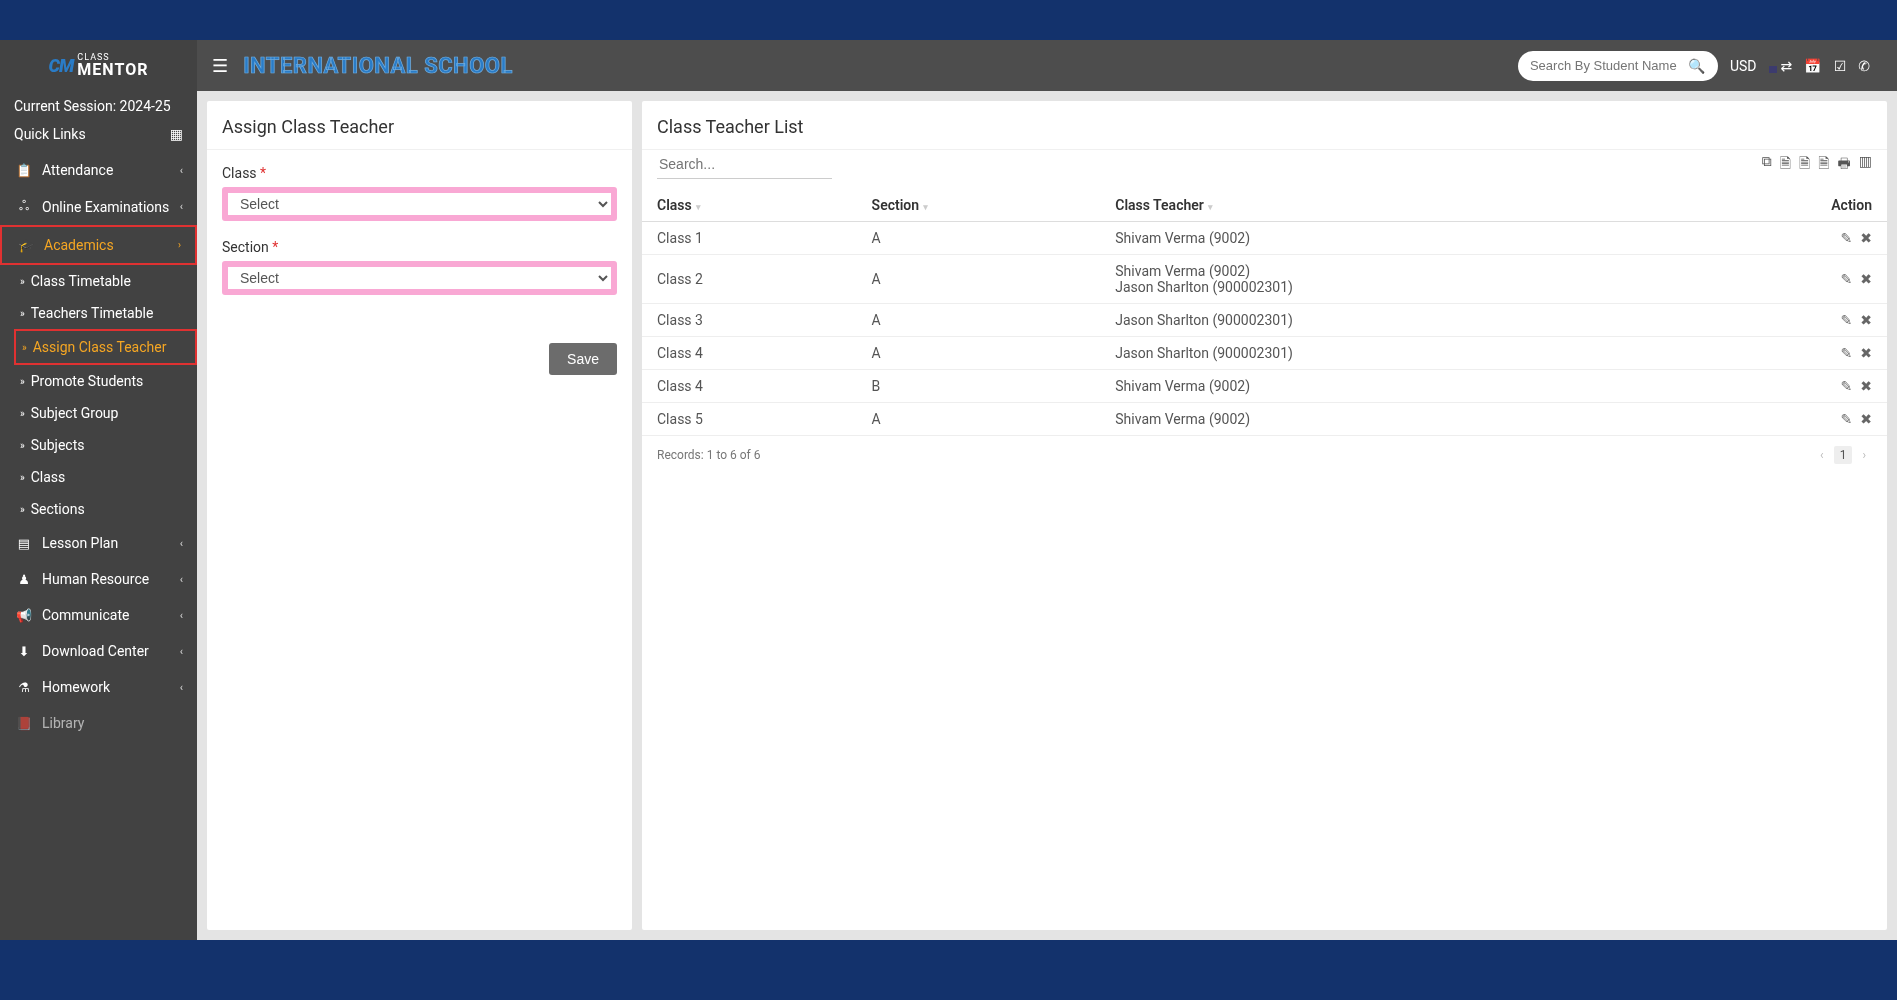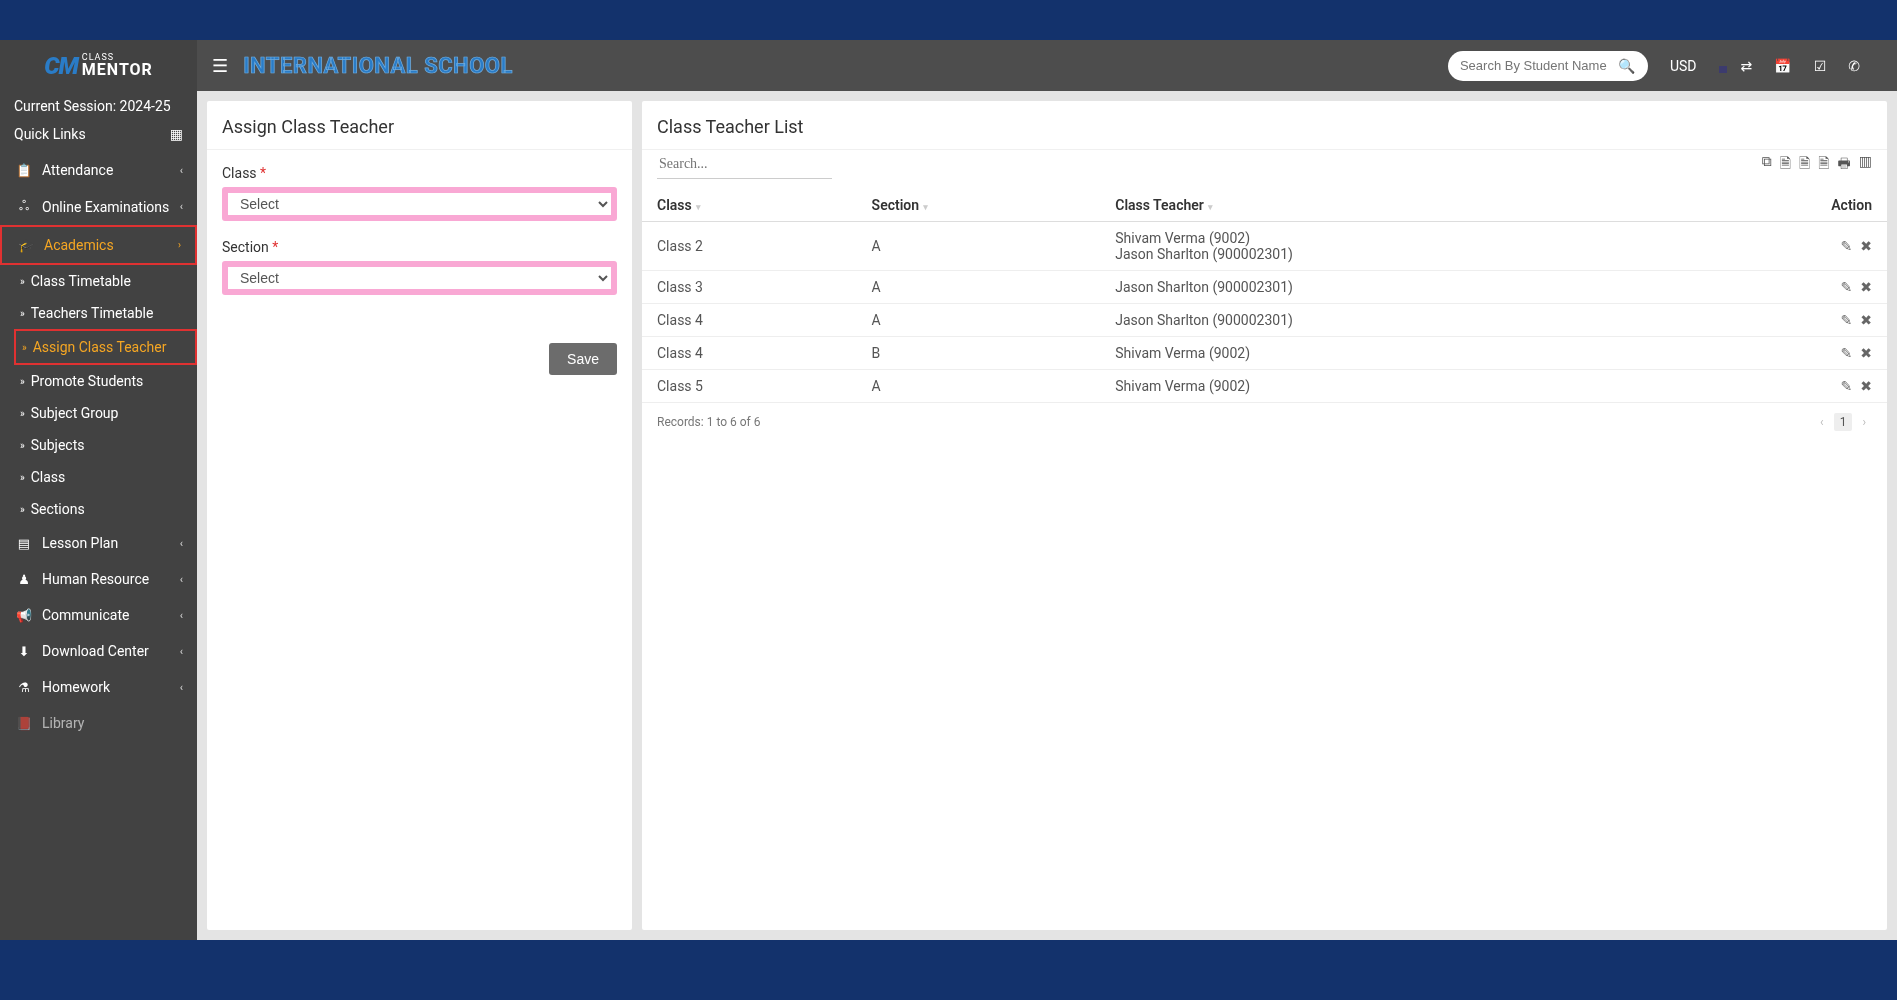--- a/index.html
+++ b/index.html
@@ -5,21 +5,21 @@
 * { margin: 0; padding: 0; box-sizing: border-box; }
 body { font-family: -apple-system, BlinkMacSystemFont, "Segoe UI", Roboto, sans-serif; background: #13326c; font-size: 14px; color: #333; overflow: hidden; height: 100vh; }
 .outer-wrap { height: 100vh; display: flex; flex-direction: column; }
 .top-bar { height: 40px; background: #13326c; }
 .bottom-bar { height: 60px; background: #13326c; }
 .main-area { flex: 1; display: flex; overflow: hidden; }
 
 
 .sidebar { width: 197px; background: #424242; color: #fff; display: flex; flex-direction: column; overflow-y: auto; }
 .logo-area { height: 51px; background: #424242; display: flex; align-items: center; padding: 0 10px; justify-content: center; }
-.logo-cm { font-weight: 900; font-size: 24px; color: #2a7cc7; font-style: italic; letter-spacing: -1px; }
+.logo-cm { font-weight: 900; font-size: 18px; color: #2a7cc7; font-style: italic; letter-spacing: -1px; }
 .logo-text { display: flex; flex-direction: column; line-height: 1; margin-left: 4px;}
 .logo-small { font-size: 9px; color: #fff; letter-spacing: 1px; }
 .logo-big { font-size: 16px; color: #fff; font-weight: 700; letter-spacing: 1px; }
 
 .session-info { padding: 7px 14px; font-size: 14px; color: #fff; }
 .quick-links { padding: 5px 14px 10px; display: flex; justify-content: space-between; align-items: center; color: #fff; font-size: 14px; gap: 44px;}
 .grid-icon { font-size: 14px; }
 
 .nav-item { display: flex; align-items: center; padding: 10px 14px; color: #fff; cursor: pointer; position: relative; font-size: 14px; }
 .nav-item.highlight { border: 2px solid #e03131; }
@@ -30,21 +30,21 @@
 
 .nav-sub { display: flex; align-items: center; padding: 8px 14px 8px 20px; cursor: pointer; font-size: 14px; color: #fff; }
 .nav-sub .sub-arrow { margin-right: 6px; font-size: 10px; }
 .nav-sub.active { color: #f5a623; }
 .nav-sub.highlight { border: 2px solid #e03131; display: inline-flex; margin-left: 14px; padding-left: 6px; padding-right: 6px; }
 
 
 .header { height: 51px; background: #4d4d4d; display: flex; align-items: center; padding: 0 15px; gap: 15px; }
 .hamburger { color: #fff; font-size: 18px; cursor: pointer; }
 .school-name { font-size: 22px; font-weight: 700; color: #2a7cc7; -webkit-text-stroke: 0.7px #6dabde; text-shadow: 0 0 1px rgba(255,255,255,0.3); letter-spacing: 0.5px;}
-.header-right { margin-left: auto; display: flex; align-items: center; gap: 22px; }
+.header-right { margin-left: auto; display: flex; align-items: center; gap: 12px; }
 .search-box { background: #fff; border-radius: 18px; height: 30px; width: 200px; display: flex; align-items: center; padding: 0 12px; }
 .search-box input { border: none; outline: none; flex: 1; font-size: 13px; color: #666; width: 140px; }
 .search-icon { color: #555; font-size: 14px; }
 .hdr-item { color: #fff; font-size: 14px; cursor: pointer; }
 .flag { width: 20px; height: 13px; background: linear-gradient(to bottom, #b22234 0%, #b22234 20%, #fff 20%, #fff 40%, #b22234 40%, #b22234 60%, #fff 60%, #fff 80%, #b22234 80%); position: relative; }
 .flag::before { content:''; position:absolute; left:0; top:0; width:8px; height:7px; background:#3c3b6e; }
 .avatar { width: 24px; height: 24px; border-radius: 50%; background: radial-gradient(circle at 40% 35%, #f7d8b8 30%, #8b6f47 60%, #5a4a3a); }
 
 
 .content { flex: 1; background: #e4e4e4; display: flex; gap: 10px; padding: 10px; overflow: hidden; }
@@ -60,21 +60,21 @@
 .form-select { width: 100%; height: 34px; border: 6px solid #f9a8d4; border-radius: 3px; padding: 0 8px; font-size: 14px; color: #555; background: #fff; }
 
 .check-row { display: flex; align-items: center; margin-bottom: 10px; }
 .check-row input { margin-right: 10px; width: 14px; height: 14px; }
 .check-row label { font-size: 14px; color: #333; }
 
 .btn-save { background: #6c6c6c; color: #fff; border: none; padding: 8px 18px; border-radius: 3px; font-size: 14px; cursor: pointer; float: right; margin-top: 30px;}
 
 
 .list-toolbar { display: flex; align-items: center; padding: 0 15px 10px; }
-.list-search { border: none; border-bottom: 1px solid #ccc; outline: none; padding: 6px 2px; font-size: 14px; width: 175px; color:#000000;font-family:Liberation Serif, serif; }
+.list-search { border: none; border-bottom: 1px solid #ccc; outline: none; padding: 6px 2px; font-size: 14px; width: 175px; color:#000000; }
 .list-icons { margin-left: auto; display: flex; gap: 8px; color: #555; }
 .list-icons span { cursor: pointer; font-size: 14px; }
 
 .tbl { width: 100%; border-collapse: collapse; }
 .tbl th { text-align: left; padding: 8px 15px; font-weight: 600; font-size: 14px; border-bottom: 1px solid #ddd; color: #333;}
 .tbl th .sort { font-size: 9px; color: #ccc; margin-left: 2px;}
 .tbl th.action-col { text-align: right; }
 .tbl td { padding: 8px 15px; border-bottom: 1px solid #eee; font-size: 14px; color: #555; }
 .tbl td.action-cell { text-align: right; color: #666; }
 .tbl td.action-cell span { margin-left: 8px; cursor: pointer; }
@@ -249,20 +249,26 @@
             <thead>
               <tr>
                 <th><span>Class</span><span class="sort"> ▾</span></th>
                 <th><span>Section</span><span class="sort"> ▾</span></th>
                 <th><span>Class Teacher</span><span class="sort"> ▾</span></th>
                 <th class="action-col"><span>Action</span></th>
               </tr>
             </thead>
             <tbody id="list-body">
                 <tr>
+                  <td>Class 1</td>
+                  <td>A</td>
+                  <td>Shivam Verma (9002)</td>
+                  <td class="action-cell"><span>✎</span><span>✖</span></td>
+                </tr>
+                <tr>
                   <td>Class 2</td>
                   <td>A</td>
                   <td>Shivam Verma (9002)<br>Jason Sharlton (900002301)</td>
                   <td class="action-cell"><span>✎</span><span>✖</span></td>
                 </tr>
                 <tr>
                   <td>Class 3</td>
                   <td>A</td>
                   <td>Jason Sharlton (900002301)</td>
                   <td class="action-cell"><span>✎</span><span>✖</span></td>

